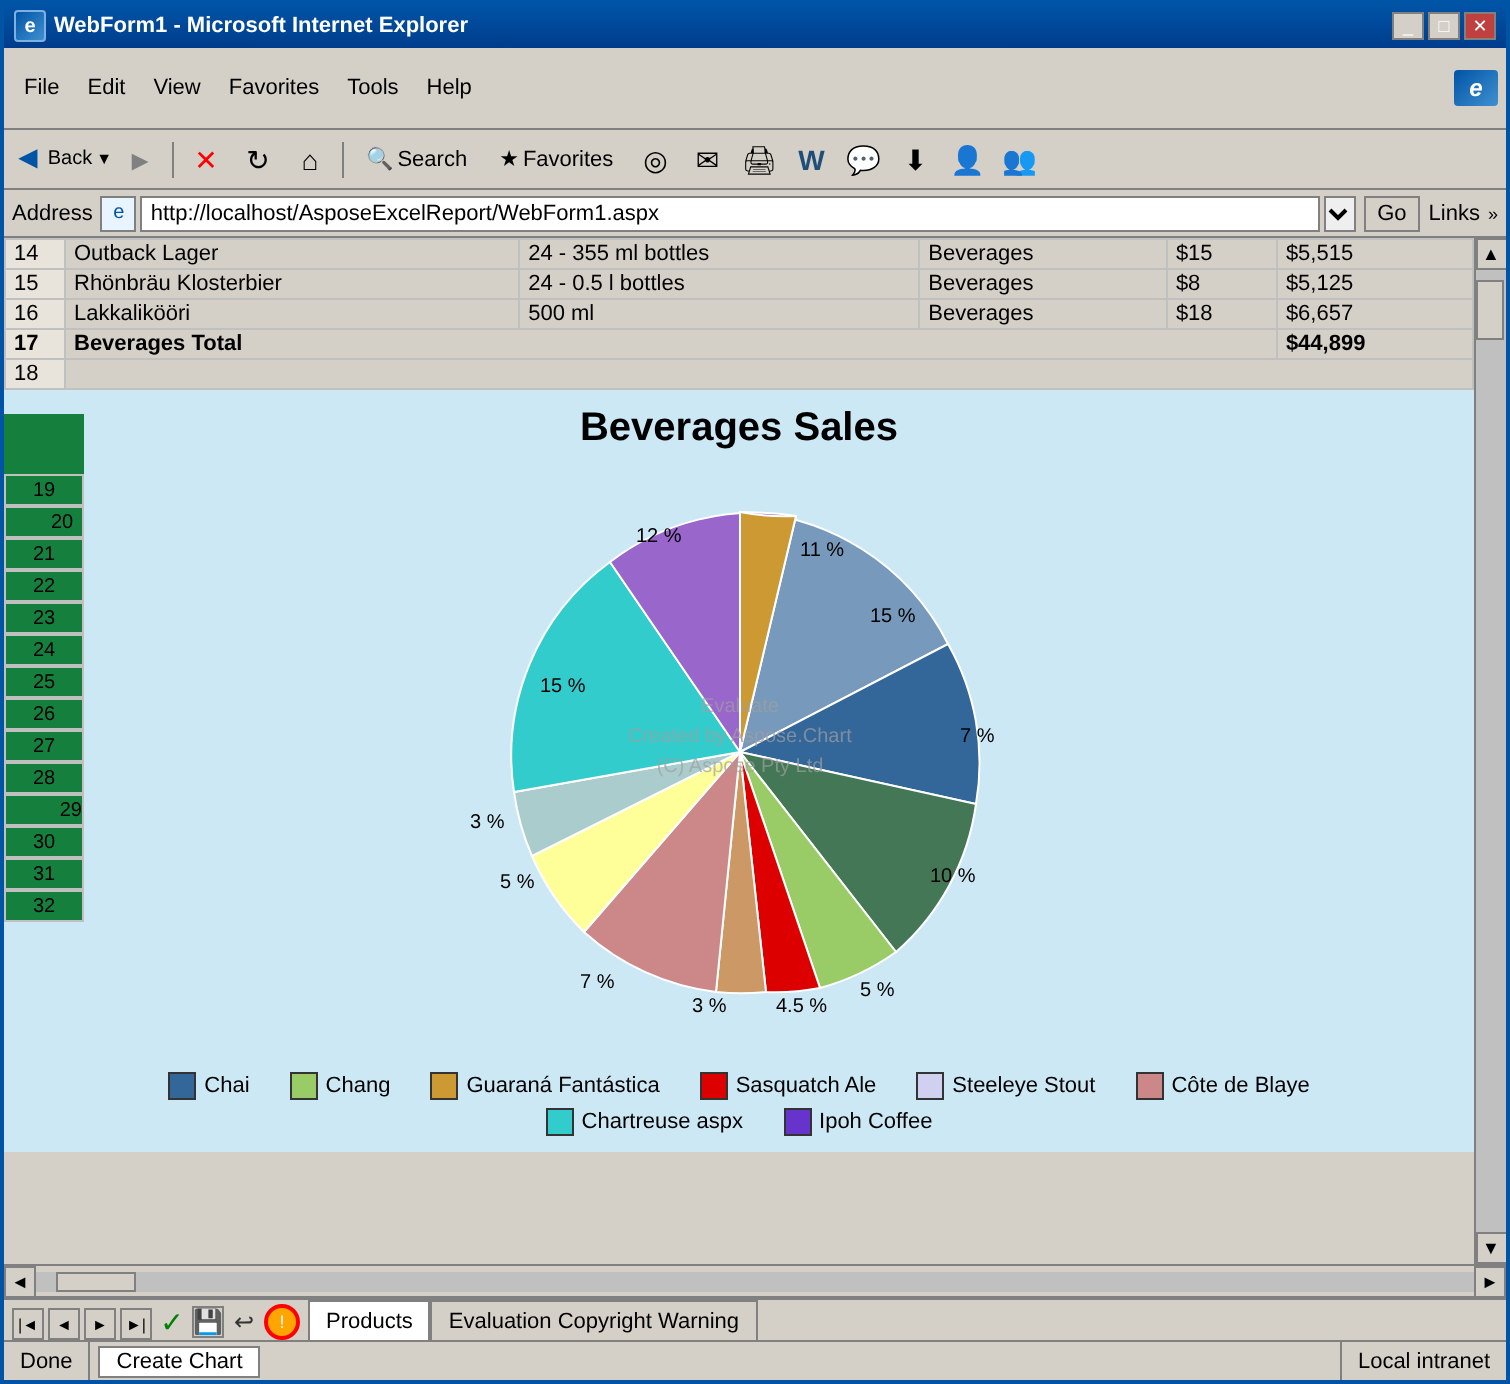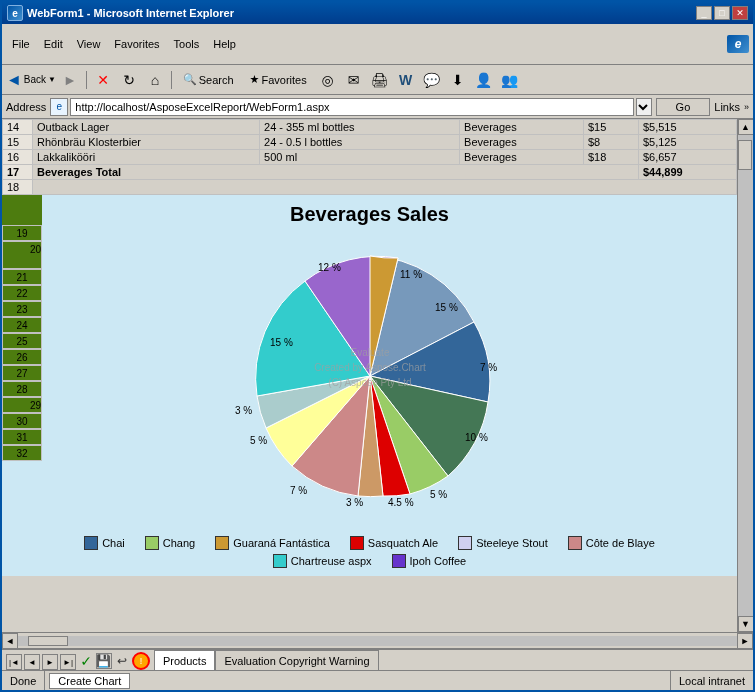--- a/index.html
+++ b/index.html
@@ -20,21 +20,21 @@
     
     .toolbar { background: #d4d0c8; border-bottom: 1px solid #808080; padding: 2px 4px; display: flex; align-items: center; gap: 2px; height: 30px; }
     .tb-btn { width: 24px; height: 22px; background: #d4d0c8; border: 1px solid transparent; display: flex; align-items: center; justify-content: center; cursor: pointer; font-size: 14px; }
     .tb-sep { width: 1px; height: 18px; background: #808080; margin: 0 2px; }
     .tb-text-btn { display: flex; align-items: center; gap: 2px; padding: 2px 6px; background: #d4d0c8; border: 1px solid transparent; cursor: pointer; font-size: 11px; }
 
     
     .address-bar { background: #d4d0c8; border-bottom: 1px solid #808080; padding: 2px 4px; display: flex; align-items: center; gap: 4px; height: 24px; }
     .address-label { font-size: 11px; color: #000; }
     .address-input { flex: 1; height: 18px; border: 1px solid #808080; background: white; padding: 1px 4px; font-size: 11px; }
-    .address-go { padding: 1px 19px; background: #d4d0c8; border: 1px solid #808080; font-size: 11px; cursor: pointer; height: 18px; text-align: center; }
+    .address-go { padding: 1px 6px; background: #d4d0c8; border: 1px solid #808080; font-size: 11px; cursor: pointer; height: 18px; text-align: center; }
     .address-links { font-size: 11px; }
 
     
     .data-table { width: 100%; border-collapse: collapse; font-size: 11px; }
     .data-table td, .data-table th { border: 1px solid #c0c0c0; padding: 1px 4px; white-space: nowrap; }
     .row-num { background: #e8e4dc; width: 30px; text-align: left; color: #000; border-right: 1px solid #a0a0a0; }
     .total-row td { font-weight: bold; }
     .chart-title { text-align: center; font-size: 20px; font-weight: bold; font-family: Arial, sans-serif; color: #000; margin-bottom: 10px; }
 
     
@@ -181,24 +181,24 @@
           <tr>
             <td class="row-num">18</td>
             <td colspan="5"></td>
           </tr>
         </tbody>
       </table>
 
       <div style="background:#cce8f4; padding: 8px 40px 8px 40px; position: relative;">
         <div class="chart-title">Beverages Sales</div>
 
-        <div style="position:absolute;left:0;top:0;width:40px;background:#4d7c0f;">
+        <div style="position:absolute;left:0;top:12px;width:40px;background:#15803d;">
           <div style="height:30px;"></div>
           <div style="font-size:10px;border:1px solid #c0c0c0;text-align:center;line-height:16px;height:16px;">19</div>
-          <div style="font-size:10px;border:1px solid #c0c0c0;text-align:right;line-height:16px;height:28px;padding-left:18px;">20</div>
+          <div style="font-size:10px;border:1px solid #c0c0c0;text-align:center;line-height:16px;height:16px;padding-left:18px;">20</div>
           <div style="font-size:10px;border:1px solid #c0c0c0;text-align:center;line-height:16px;height:16px;">21</div>
           <div style="font-size:10px;border:1px solid #c0c0c0;text-align:center;line-height:16px;height:16px;">22</div>
           <div style="font-size:10px;border:1px solid #c0c0c0;text-align:center;line-height:16px;height:16px;">23</div>
           <div style="font-size:10px;border:1px solid #c0c0c0;text-align:center;line-height:16px;height:16px;">24</div>
           <div style="font-size:10px;border:1px solid #c0c0c0;text-align:center;line-height:16px;height:16px;">25</div>
           <div style="font-size:10px;border:1px solid #c0c0c0;text-align:center;line-height:16px;height:16px;">26</div>
           <div style="font-size:10px;border:1px solid #c0c0c0;text-align:center;line-height:16px;height:16px;">27</div>
           <div style="font-size:10px;border:1px solid #c0c0c0;text-align:center;line-height:16px;height:16px;">28</div>
           <div style="font-size:10px;border:1px solid #c0c0c0;text-align:right;line-height:16px;height:16px;">29</div>
           <div style="font-size:10px;border:1px solid #c0c0c0;text-align:center;line-height:16px;height:16px;">30</div>

